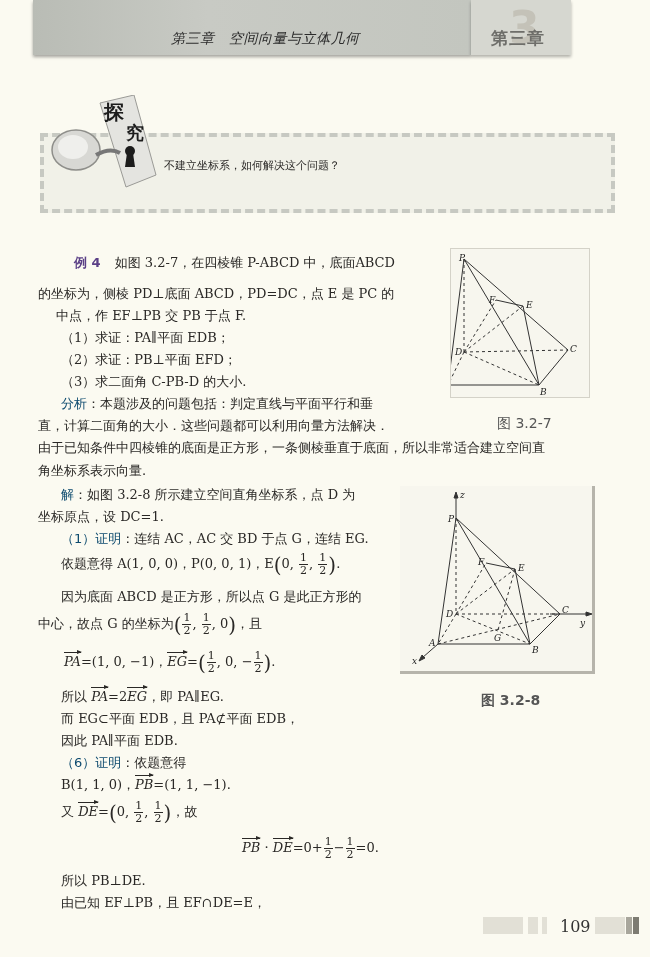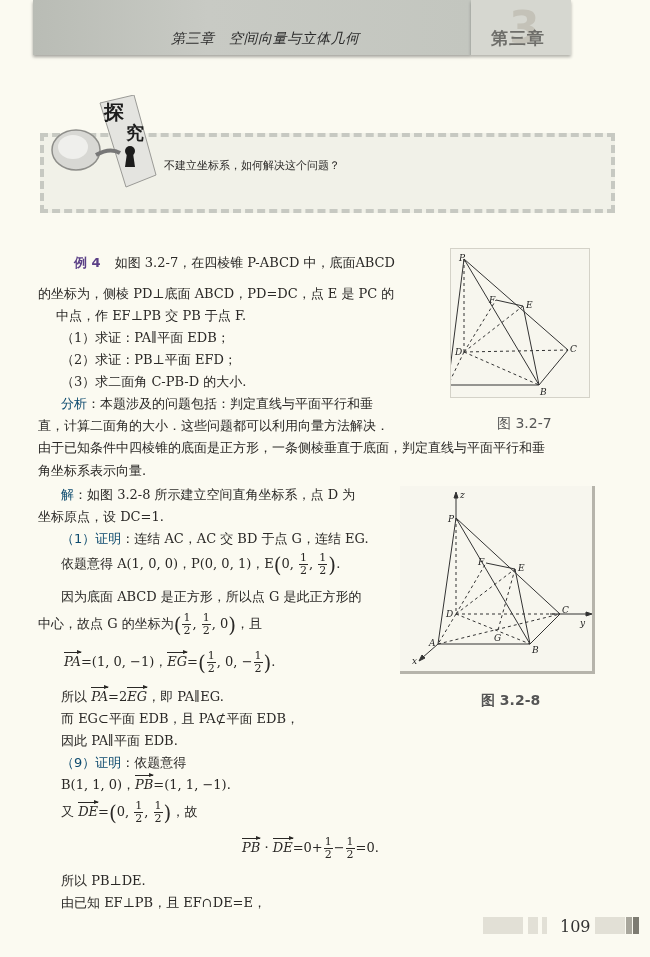--- a/index.html
+++ b/index.html
@@ -101,21 +101,21 @@
 <div class="line" style="left:38px; top:285px;">的坐标为，侧棱 PD⊥底面 ABCD，PD=DC，点 E 是 PC 的</div>
 <div class="line" style="left:56px; top:307px;">中点，作 EF⊥PB 交 PB 于点 F.</div>
 <div class="line" style="left:61px; top:329px;">（1）求证：PA∥平面 EDB；</div>
 <div class="line" style="left:61px; top:351px;">（2）求证：PB⊥平面 EFD；</div>
 <div class="line" style="left:61px; top:373px;">（3）求二面角 C-PB-D 的大小.</div>
 
 <div class="line" style="left:61px; top:395px;">
   <span class="label-purple-n">分析</span><span>：本题涉及的问题包括：判定直线与平面平行和垂</span>
 </div>
 <div class="line" style="left:38px; top:417px;">直，计算二面角的大小．这些问题都可以利用向量方法解决．</div>
-<div class="line" style="left:38px; top:439px;">由于已知条件中四棱锥的底面是正方形，一条侧棱垂直于底面，判定直线与平面平行和垂</div>
+<div class="line" style="left:38px; top:439px;">由于已知条件中四棱锥的底面是正方形，一条侧棱垂直于底面，所以非常适合建立空间直</div>
 <div class="line" style="left:38px; top:462px;">角坐标系表示向量.</div>
 
 <div class="line" style="left:61px; top:486px;text-align:right;">
   <span class="label-purple-n">解</span><span>：如图 3.2-8 所示建立空间直角坐标系，点 D 为</span>
 </div>
 <div class="line" style="left:38px; top:508px;text-align:right;">坐标原点，设 DC=1.</div>
 <div class="line" style="left:61px; top:530px;">
   <span class="label-purple-n">（1）证明</span><span>：连结 AC，AC 交 BD 于点 G，连结 EG.</span>
 </div>
 <div class="line" style="left:61px; top:552px;">
@@ -127,21 +127,21 @@
 </div>
 <div class="line" style="left:64px; top:650px;">
   <span class="vec">PA</span><span>=(1, 0, −1)，</span><span class="vec">EG</span>=<span class="paren">(</span><span class="frac"><span class="num">1</span><span>2</span></span>, 0, −<span class="frac"><span class="num">1</span><span>2</span></span><span class="paren">)</span><span>.</span>
 </div>
 <div class="line" style="left:61px; top:688px;">
   <span>所以 </span><span class="vec">PA</span><span>=2</span><span class="vec">EG</span><span>，即 PA∥EG.</span>
 </div>
 <div class="line" style="left:61px; top:710px;">而 EG⊂平面 EDB，且 PA⊄平面 EDB，</div>
 <div class="line" style="left:61px; top:732px;">因此 PA∥平面 EDB.</div>
 <div class="line" style="left:61px; top:754px;">
-  <span class="label-purple-n">（9）证明</span><span>：依题意得</span>
+  <span class="label-purple-n">（6）证明</span><span>：依题意得</span>
 </div>
 <div class="line" style="left:61px; top:776px;">
   <span>B(1, 1, 0)，</span><span class="vec">PB</span><span>=(1, 1, −1).</span>
 </div>
 <div class="line" style="left:61px; top:800px;">
   <span>又 </span><span class="vec">DE</span>=<span class="paren">(</span>0, <span class="frac"><span class="num">1</span><span>2</span></span>, <span class="frac"><span class="num">1</span><span>2</span></span><span class="paren">)</span><span>，故</span>
 </div>
 <div class="line" style="left:242px; top:836px;">
   <span class="vec">PB</span><span> · </span><span class="vec">DE</span><span>=0+</span><span class="frac"><span class="num">1</span><span>2</span></span><span>−</span><span class="frac"><span class="num">1</span><span>2</span></span><span>=0.</span>
 </div>

